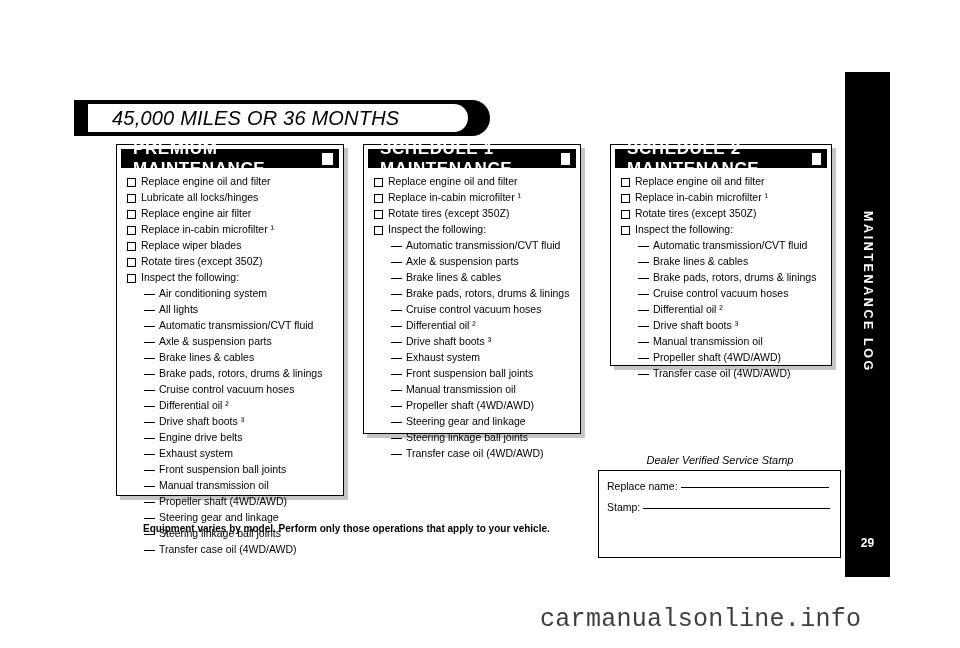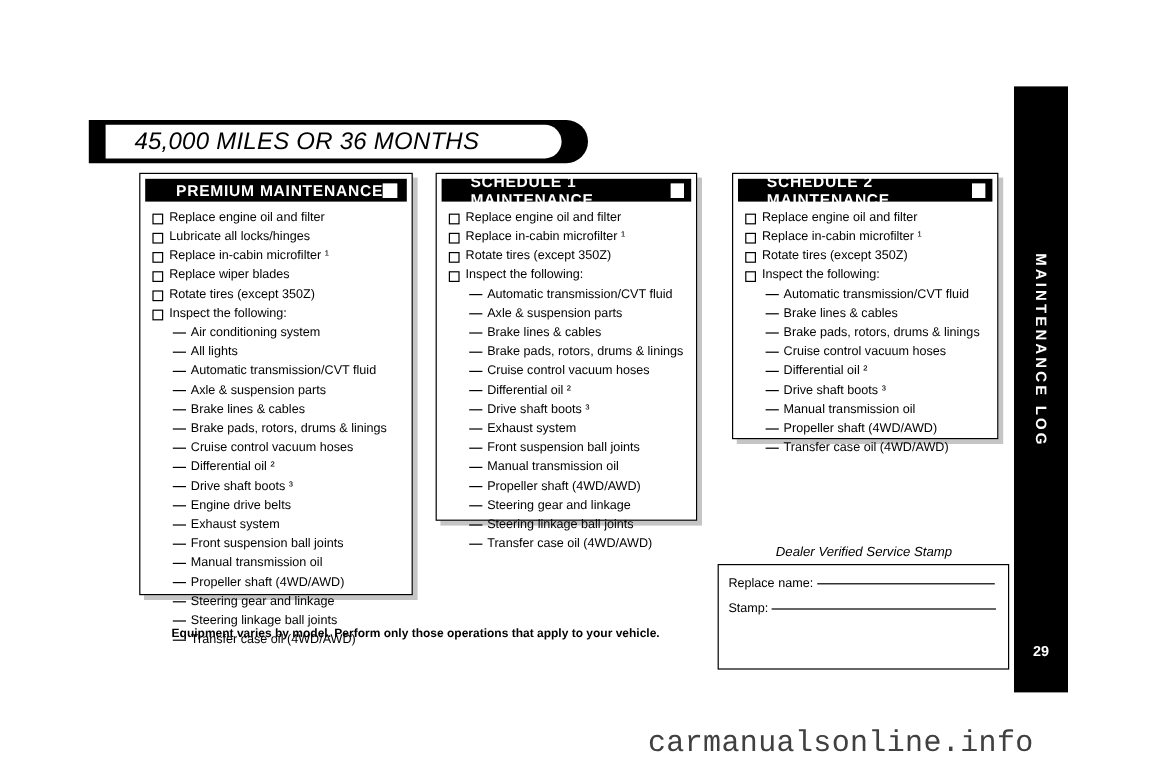--- a/index.html
+++ b/index.html
@@ -92,28 +92,28 @@
   .panel {
     position: absolute;
     background: #ffffff;
     border: 1px solid #000000;
     box-shadow: 4px 4px 0 0 rgba(150,150,150,0.55);
     box-sizing: border-box;
   }
   .panel-header {
     background: #000000;
     color: #ffffff;
-    font-size: 13px;
+    font-size: 17px;
     font-weight: bold;
     letter-spacing: 0.6px;
     height: 19px;
     display: flex;
     align-items: center;
-    justify-content: center;
-    padding: 0 6px 0 24px;
+    justify-content: flex-start;
+    padding: 0 6px 0 12px;
     box-sizing: border-box;
     margin: 4px 4px 0 4px;
   }
   .header-sq {
     display: inline-block;
     width: 10px;
     height: 10px;
     background: #ffffff;
     border: 1px solid #ffffff;
   }
@@ -227,20 +227,24 @@
       <span class="header-sq"></span>
     </div>
     <div class="panel-body">
       <div class="chk-line">
           <span class="chk-box"></span>
           <span>Replace engine oil and filter</span>
         </div>
       <div class="chk-line">
           <span class="chk-box"></span>
           <span>Lubricate all locks/hinges</span>
+        </div>
+      <div class="chk-line">
+          <span class="chk-box"></span>
+          <span>Replace engine air filter</span>
         </div>
       <div class="chk-line">
           <span class="chk-box"></span>
           <span>Replace in-cabin microfilter ¹</span>
         </div>
       <div class="chk-line">
           <span class="chk-box"></span>
           <span>Replace wiper blades</span>
         </div>
       <div class="chk-line">

